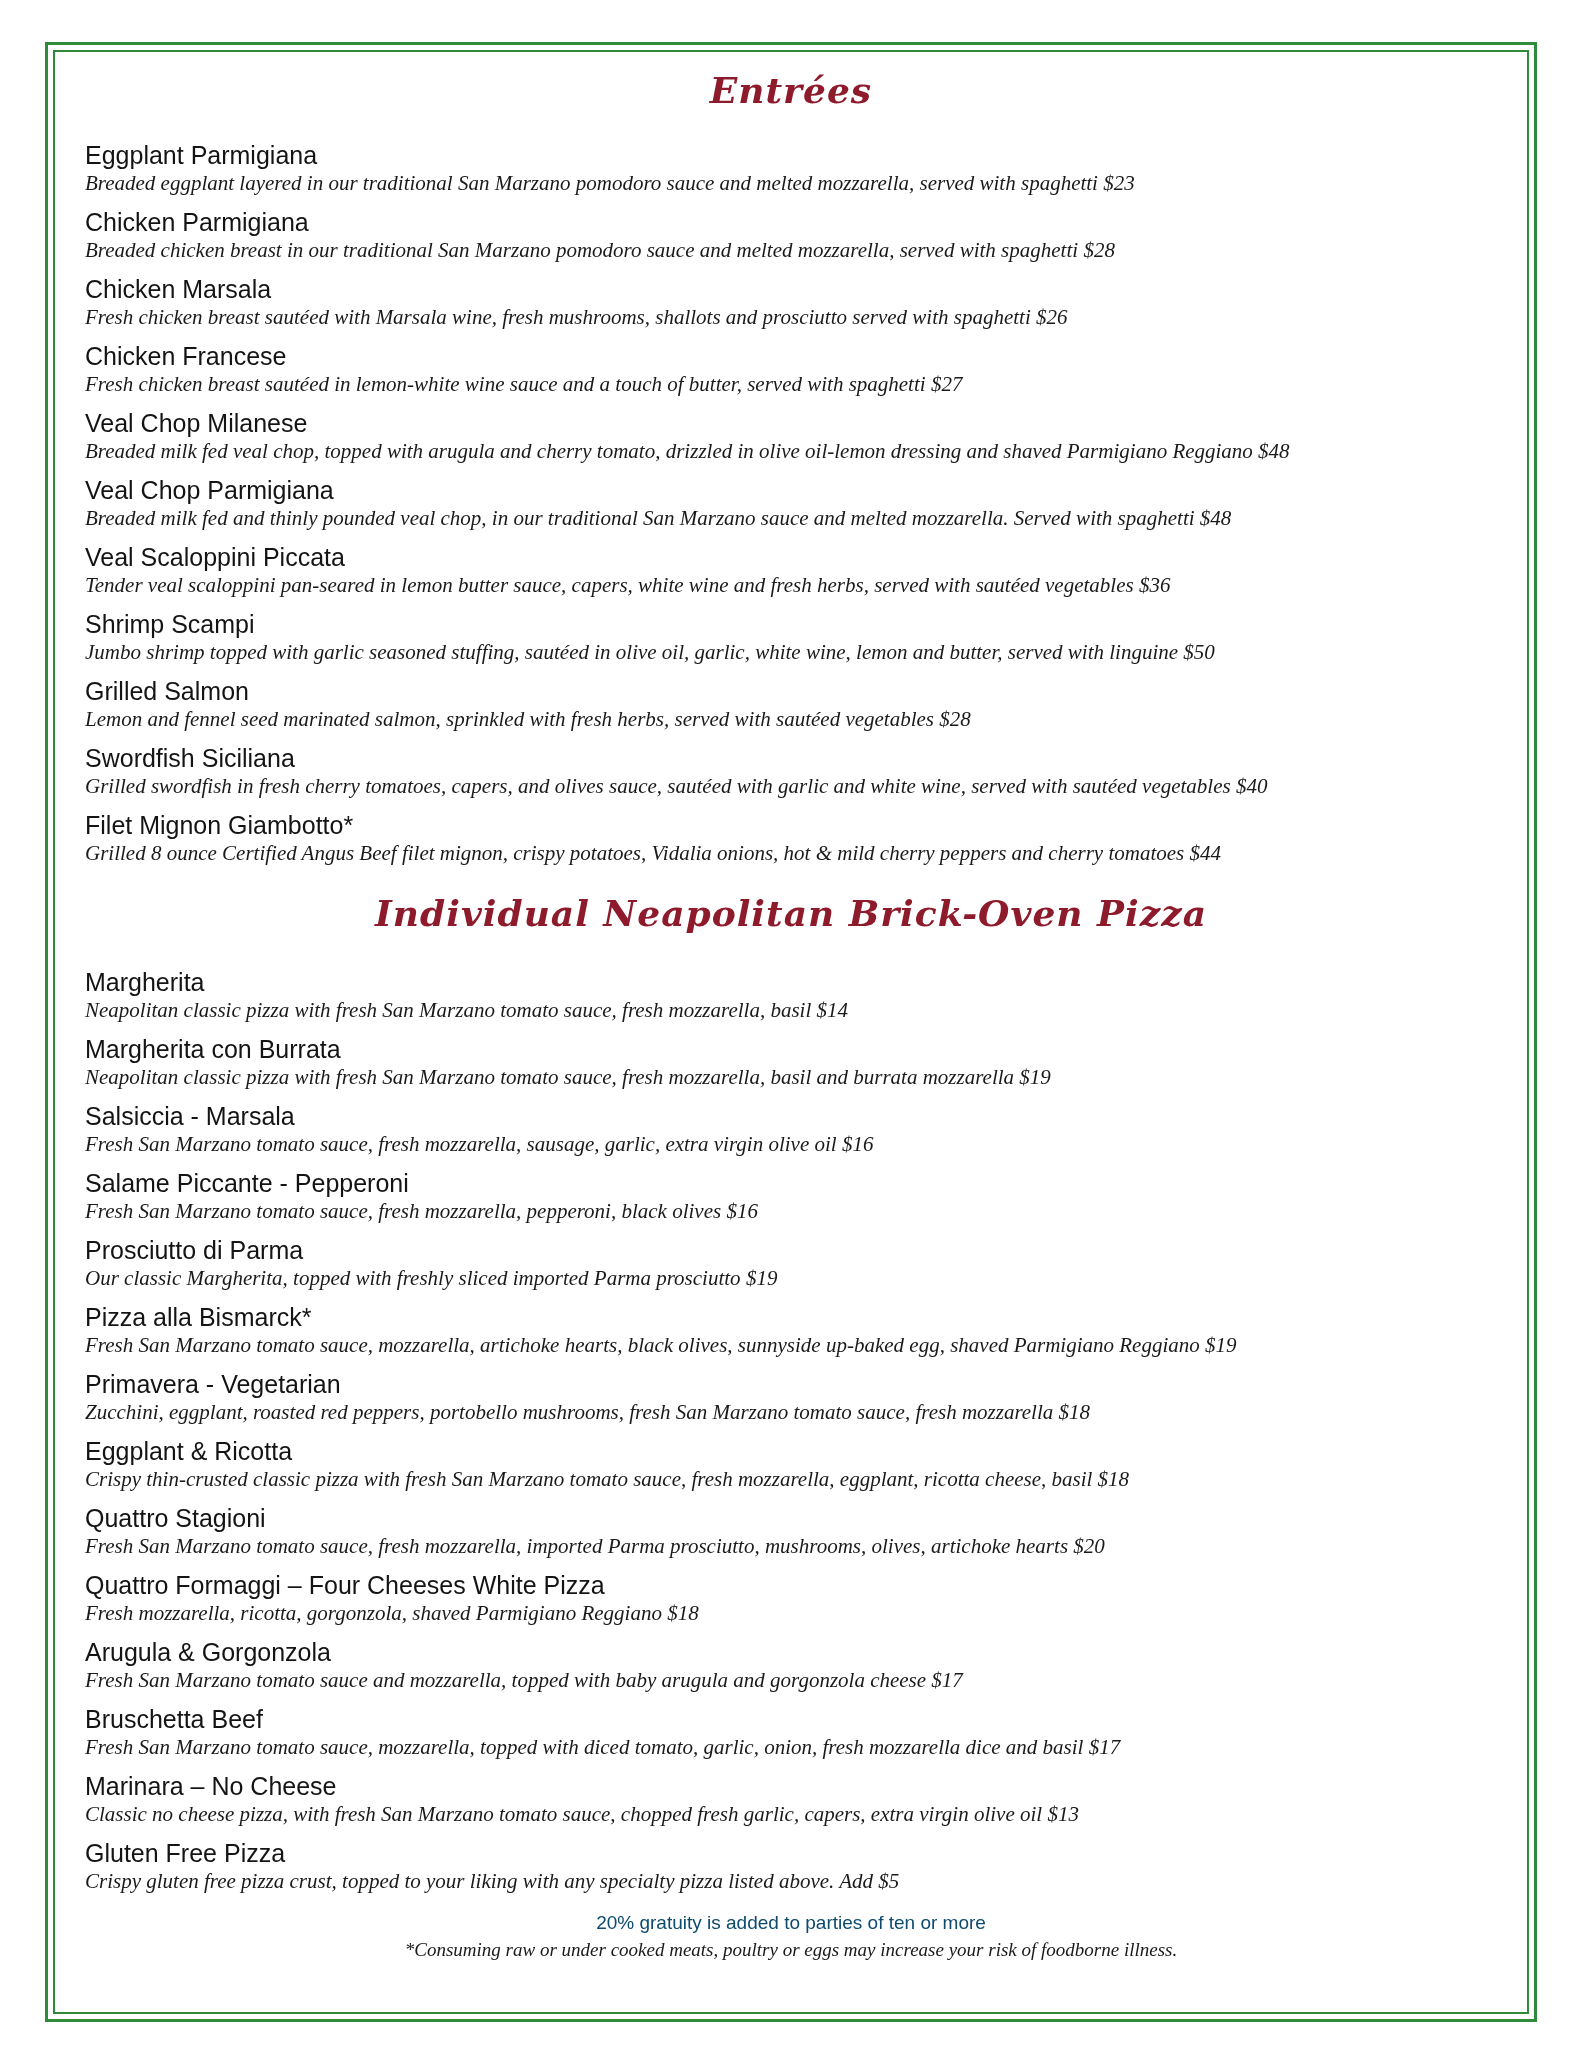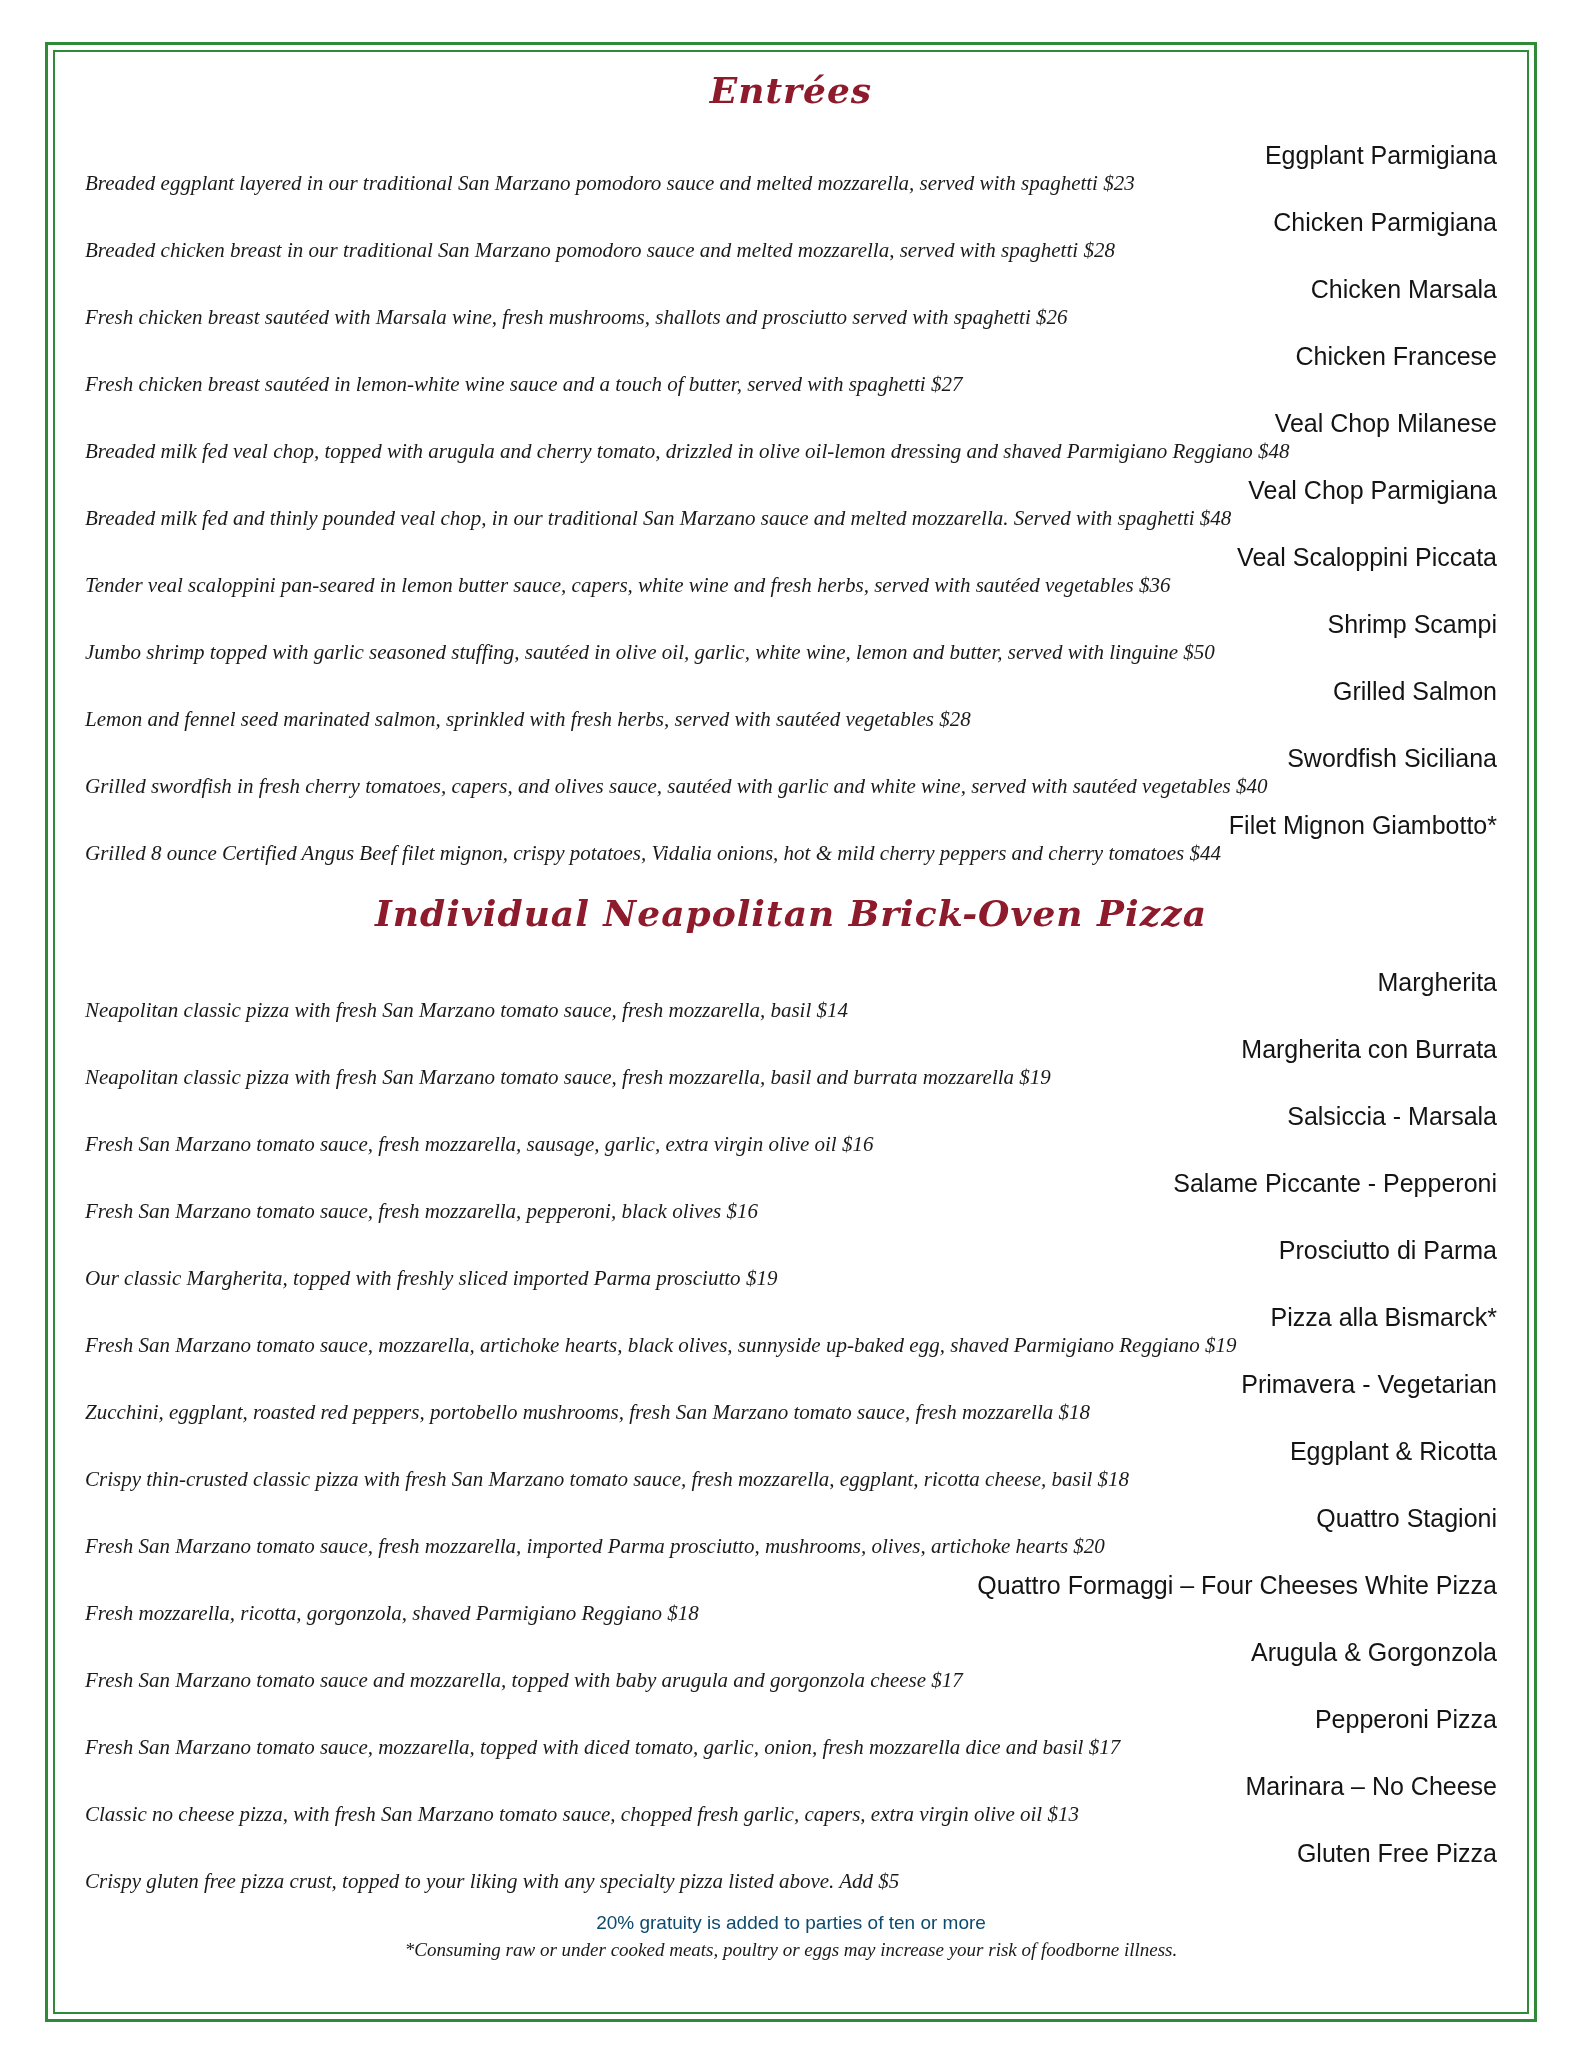--- a/index.html
+++ b/index.html
@@ -58,21 +58,20 @@
     line-height: 48px;
   }
   .menu-item {
     margin-bottom: 10px;
   }
   .item-name {
     font-family: "Liberation Sans", sans-serif;
     font-size: 25px;
     line-height: 30px;
     color: #141414;
-    text-align: right;
   }
   .item-desc {
     font-family: "Liberation Serif", serif;
     font-style: italic;
     font-size: 21px;
     line-height: 27px;
     color: #1a1a1a;
   }
   .item-price {
     font-style: italic;
@@ -194,21 +193,21 @@
               </div>
               <div class="menu-item">
                 <div class="item-name">Quattro Formaggi – Four Cheeses White Pizza</div>
                 <div class="item-desc">Fresh mozzarella, ricotta, gorgonzola, shaved Parmigiano Reggiano <span class="item-price">$18</span></div>
               </div>
               <div class="menu-item">
                 <div class="item-name">Arugula &amp; Gorgonzola</div>
                 <div class="item-desc">Fresh San Marzano tomato sauce and mozzarella, topped with baby arugula and gorgonzola cheese <span class="item-price">$17</span></div>
               </div>
               <div class="menu-item">
-                <div class="item-name">Pepperoni Pizza</div>
+                <div class="item-name">Bruschetta Beef</div>
                 <div class="item-desc">Fresh San Marzano tomato sauce, mozzarella, topped with diced tomato, garlic, onion, fresh mozzarella dice and basil <span class="item-price">$17</span></div>
               </div>
               <div class="menu-item">
                 <div class="item-name">Marinara – No Cheese</div>
                 <div class="item-desc">Classic no cheese pizza, with fresh San Marzano tomato sauce, chopped fresh garlic, capers, extra virgin olive oil <span class="item-price">$13</span></div>
               </div>
               <div class="menu-item">
                 <div class="item-name">Gluten Free Pizza</div>
                 <div class="item-desc">Crispy gluten free pizza crust, topped to your liking with any specialty pizza listed above. <span class="item-price">Add $5</span></div>
               </div>

